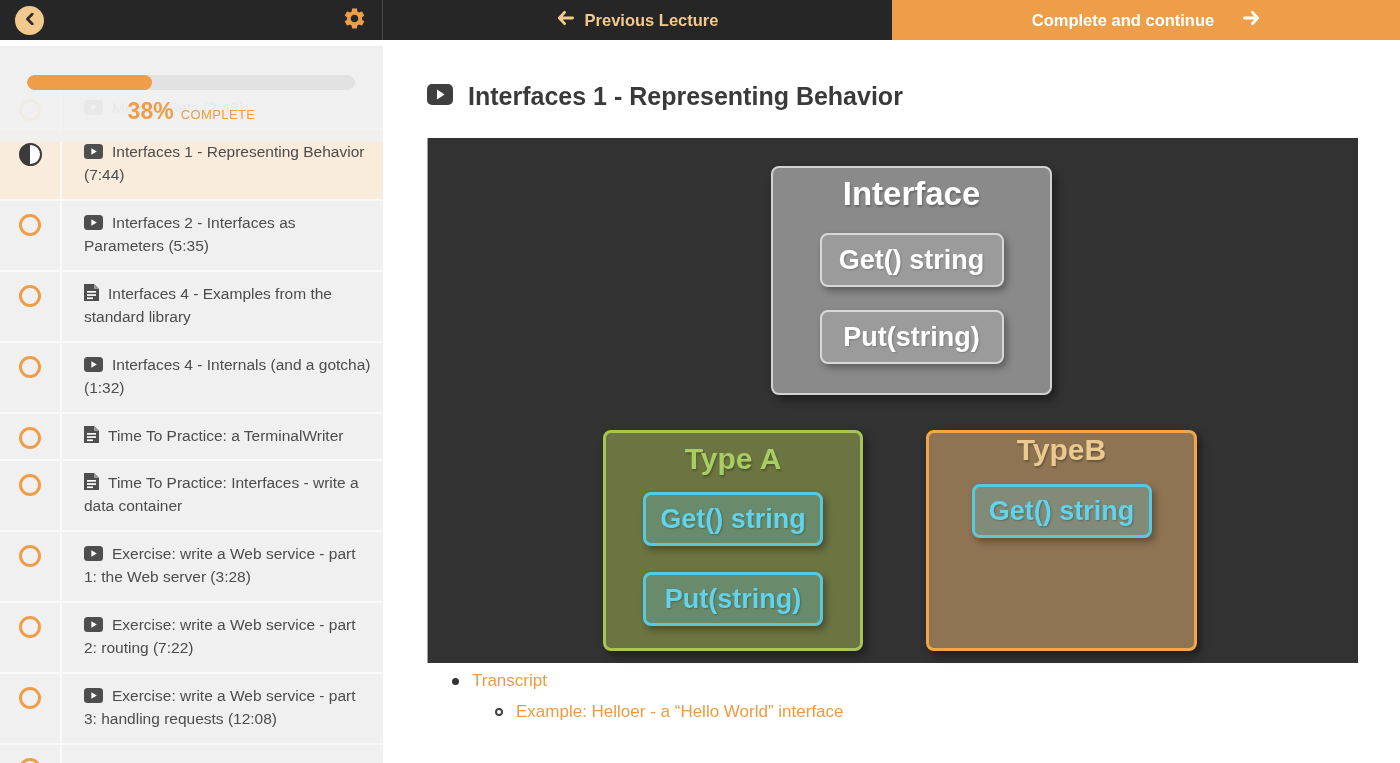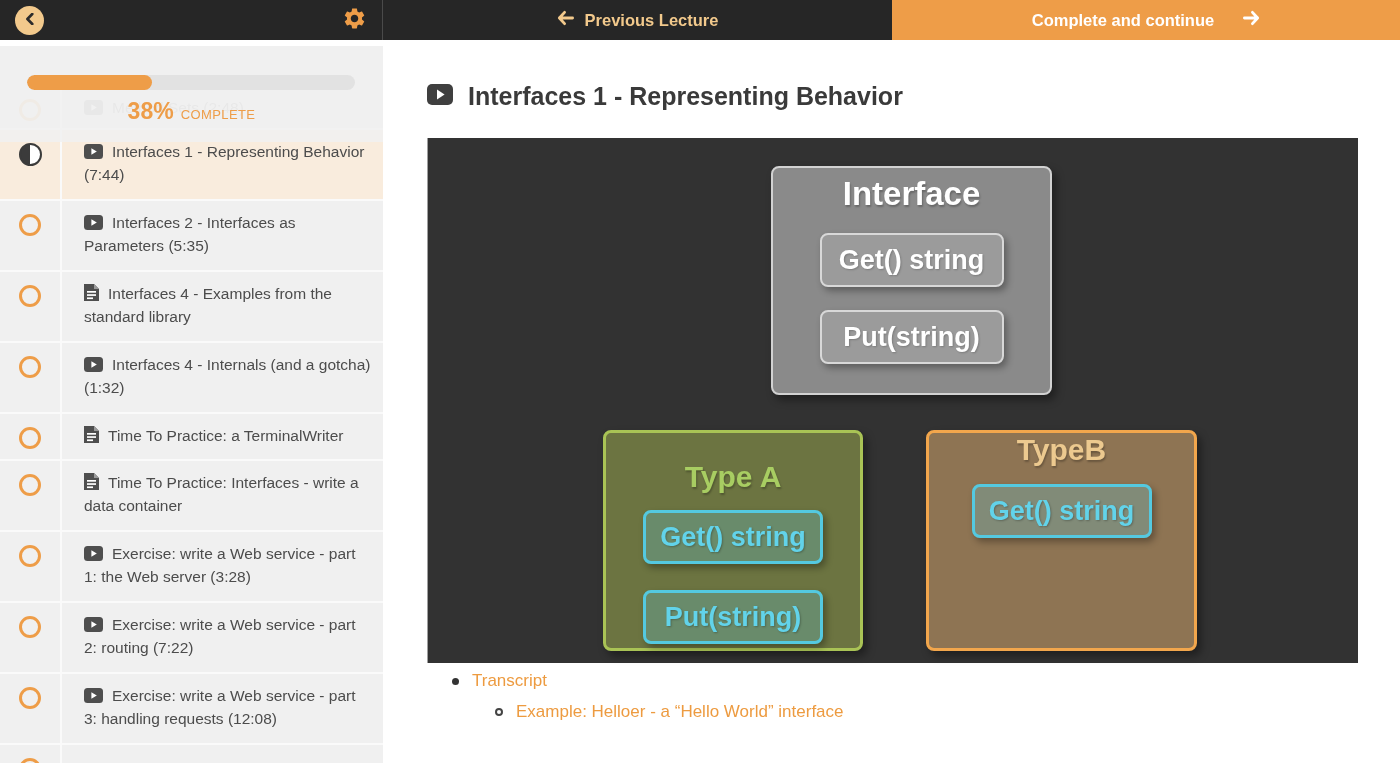--- a/index.html
+++ b/index.html
@@ -84,21 +84,21 @@
     background:var(--diagram-bg);border-left:1px solid #A0A0A0;
   }
   .dbox{
     position:absolute;border-radius:8px;display:flex;flex-direction:column;align-items:center;
     box-shadow:4px 5px 9px rgba(0,0,0,0.38);
   }
   .dbox-title{font-weight:bold;text-shadow:1px 2px 2px rgba(0,0,0,0.25)}
   .box-interface{left:343px;top:28px;width:281px;height:229px;background:var(--interface-fill);border:2px solid var(--interface-border)}
   .box-interface .dbox-title{color:#fff;font-size:33px;margin-top:7px}
   .box-typea{left:175px;top:292px;width:260px;height:221px;background:var(--type-a-fill);border:3px solid var(--type-a-border)}
-  .box-typea .dbox-title{color:var(--type-a-title);font-size:30px;margin-top:27px}
+  .box-typea .dbox-title{color:var(--type-a-title);font-size:30px;margin-top:9px}
   .box-typeb{left:498px;top:292px;width:271px;height:221px;background:var(--type-b-fill);border:3px solid var(--type-b-border)}
   .box-typeb .dbox-title{color:var(--type-b-title);font-size:30px;}
   .methods{display:flex;flex-direction:column;align-items:center}
   .box-interface .methods{margin-top:20px;gap:23px}
   .box-typea .methods{margin-top:16px;gap:26px}
   .box-typeb .methods{margin-top:17px}
   .pill{
     display:flex;align-items:center;justify-content:center;border-radius:8px;
     font-weight:bold;box-shadow:3px 4px 7px rgba(0,0,0,0.32);
   }

